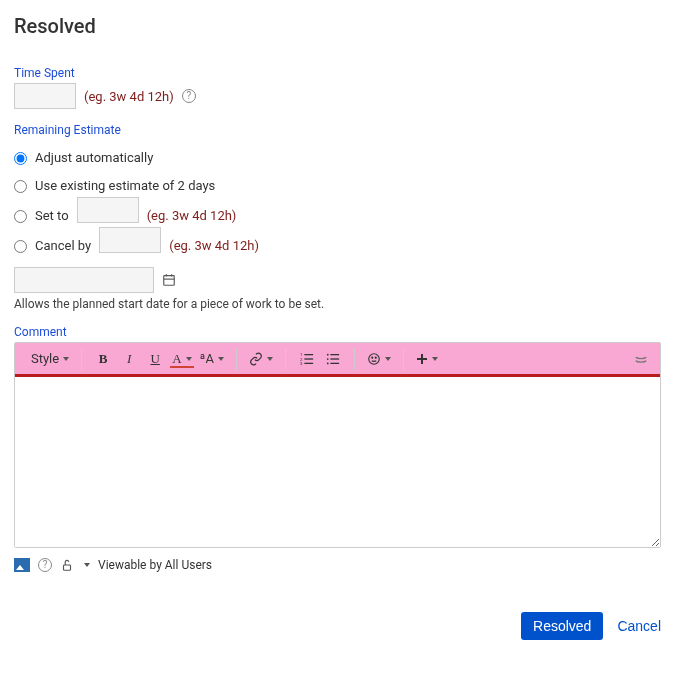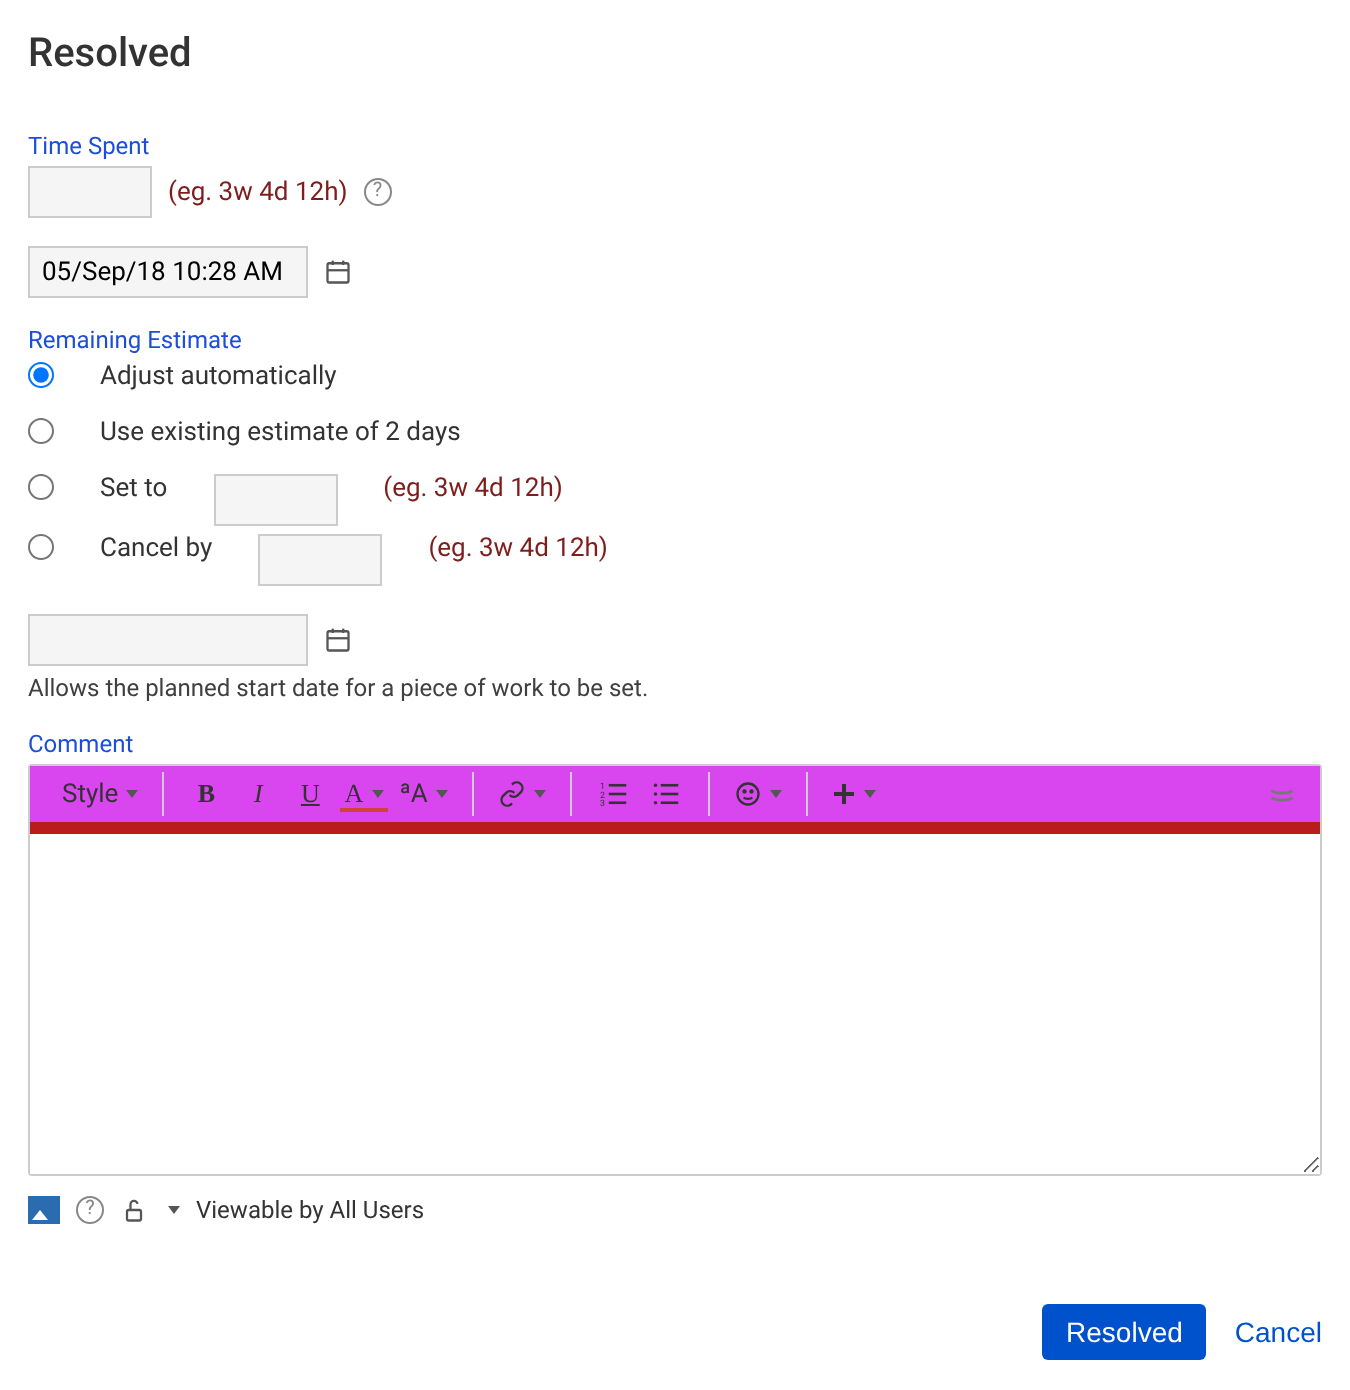--- a/index.html
+++ b/index.html
@@ -31,22 +31,22 @@
       padding: 4px 6px;
       font-size: 13px;
       height: 26px;
       font-family: inherit;
     }
     .input-sm { width: 62px; }
     .input-md { width: 140px; }
     .hint { color: #7f1d1d; font-size: 13px; }
     .radio-group label.radio-item {
       display: flex;
-      align-items: flex-start;
-      gap: 23px;
+      align-items: flex-end;
+      gap: 8px;
       margin: 4px 0;
       min-height: 24px;
       font-size: 13px;
       color: #333;
     }
     .radio-group input[type="radio"] { margin: 0; }
     .description {
       font-size: 12px;
       color: #404040;
       margin-top: 4px;
@@ -68,22 +68,22 @@
     }
     .icon-cal svg { display: block; }
     
     .editor {
       border: 1px solid #ccc;
       border-radius: 2px;
     }
     .toolbar {
       display: flex;
       align-items: center;
-      background: #d946ef;
-      border-bottom: 6px solid #b91c1c;
+      background: #f9a8d4;
+      border-bottom: 3px solid #b91c1c;
       padding: 0 6px;
       height: 34px;
       font-size: 13px;
     }
     .toolbar .group {
       display: flex;
       align-items: center;
       padding: 0 6px;
       height: 100%;
     }
@@ -192,31 +192,20 @@
 <div class="field-group">
   <label class="field-label">Time Spent</label>
   <div class="field-row">
     <input type="text" class="input-sm" value="" style="">
     <span class="hint">(eg. 3w 4d 12h)</span>
     <span class="icon-help">?</span>
   </div>
 </div>
 
 <div class="field-group">
-  <div class="field-row">
-    <input type="text" class="input-md" value="05/Sep/18 10:28 AM" style="">
-    <span class="icon-cal">
-      <svg viewBox="0 0 16 16" width="14" height="14" fill="none" stroke="#555" stroke-width="1.3">
-        <rect x="2" y="3" width="12" height="11" rx="1"></rect>
-        <line x1="2" y1="7" x2="14" y2="7"></line>
-        <line x1="5" y1="1.5" x2="5" y2="4"></line>
-        <line x1="11" y1="1.5" x2="11" y2="4"></line>
-      </svg>
-    </span>
-  </div>
 </div>
 
 <div class="field-group radio-group">
   <label class="field-label">Remaining Estimate</label>
 
   <label class="radio-item">
     <input type="radio" name="re" checked="" style="">
     <span>Adjust automatically</span>
   </label>
 

